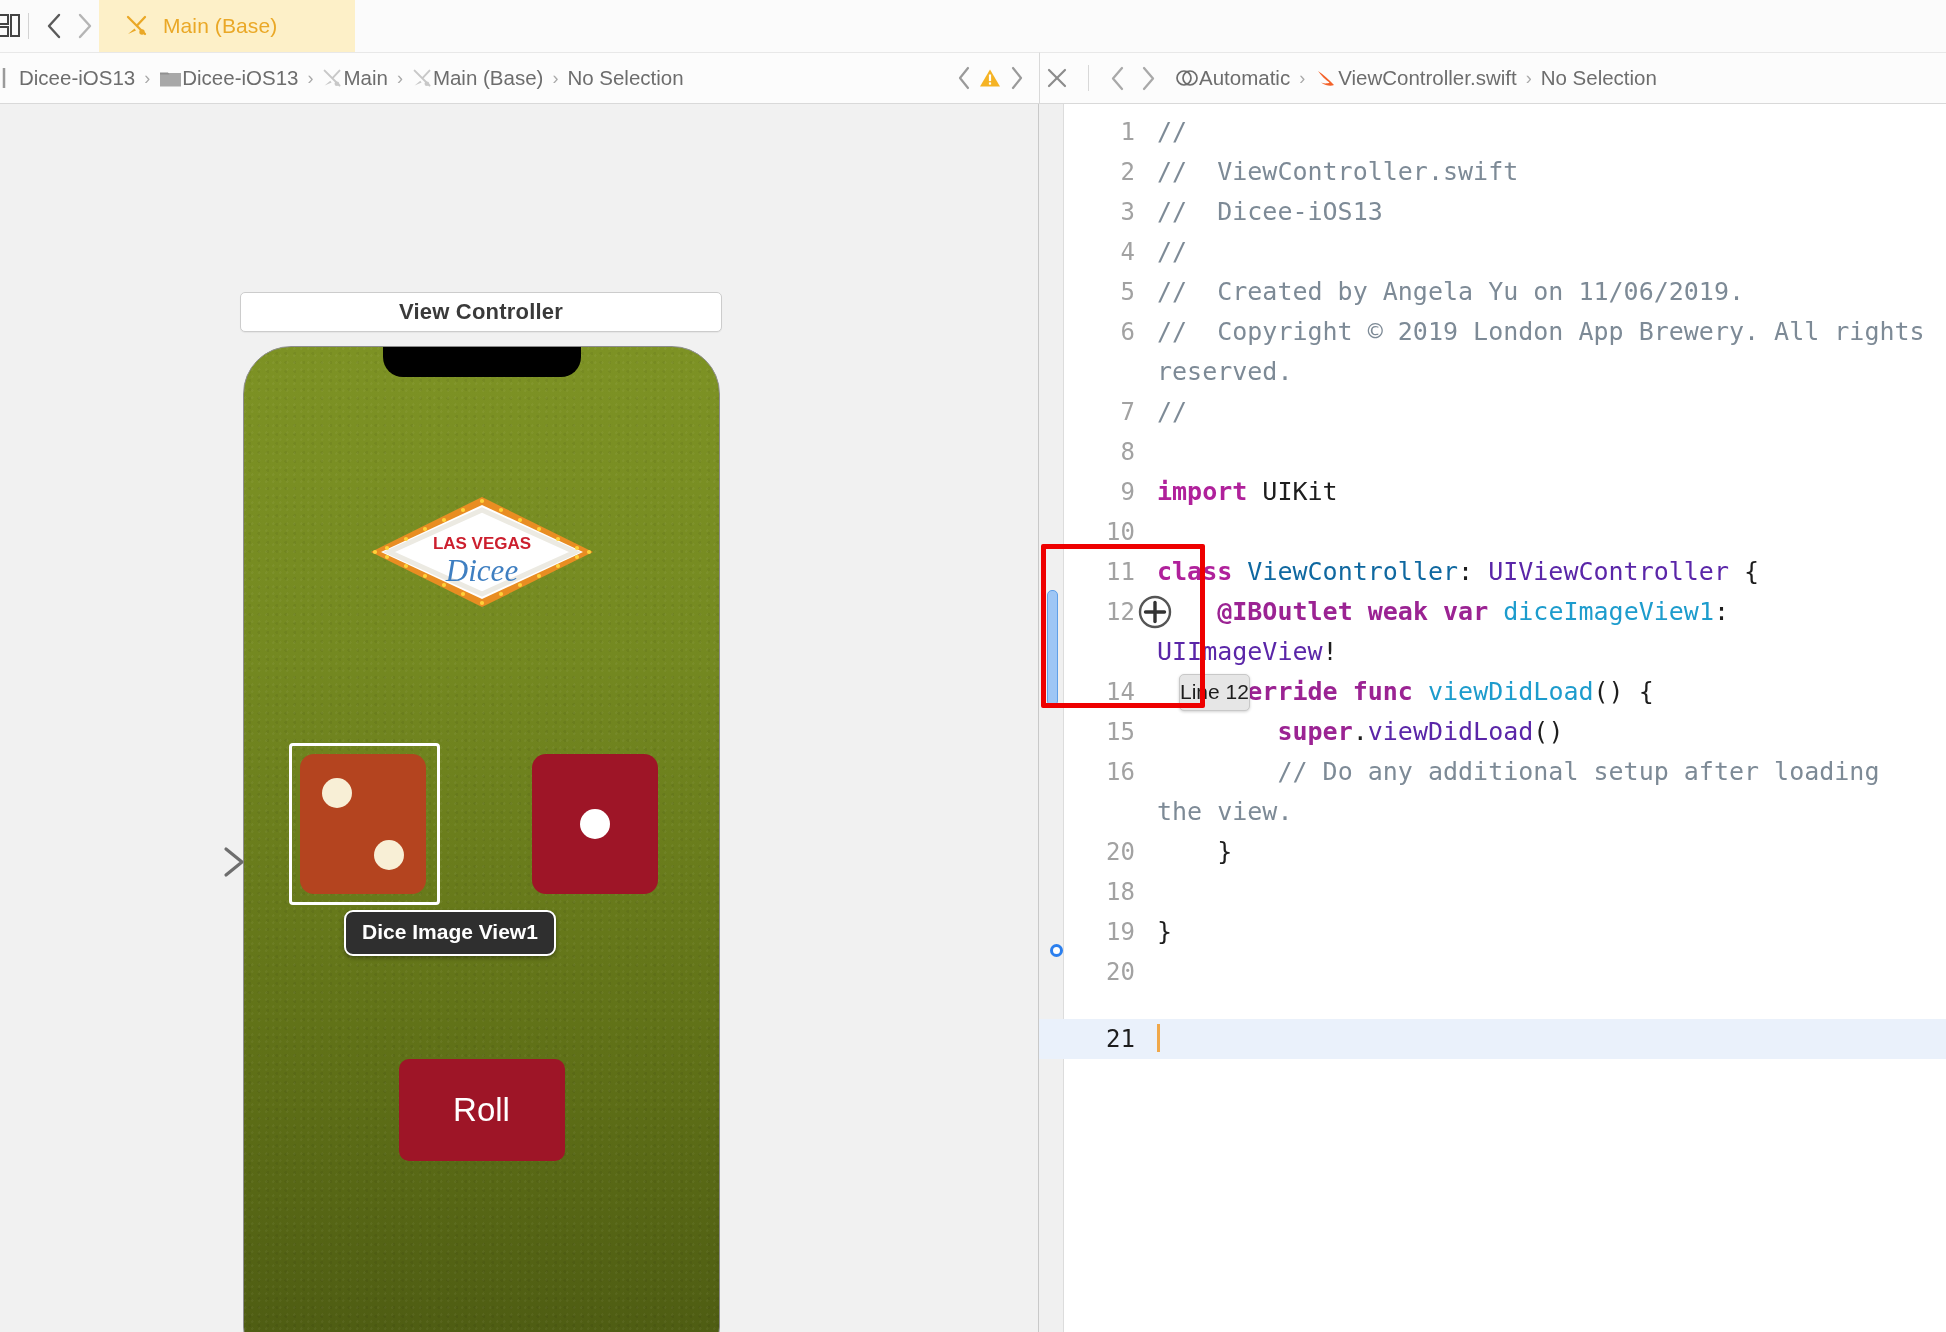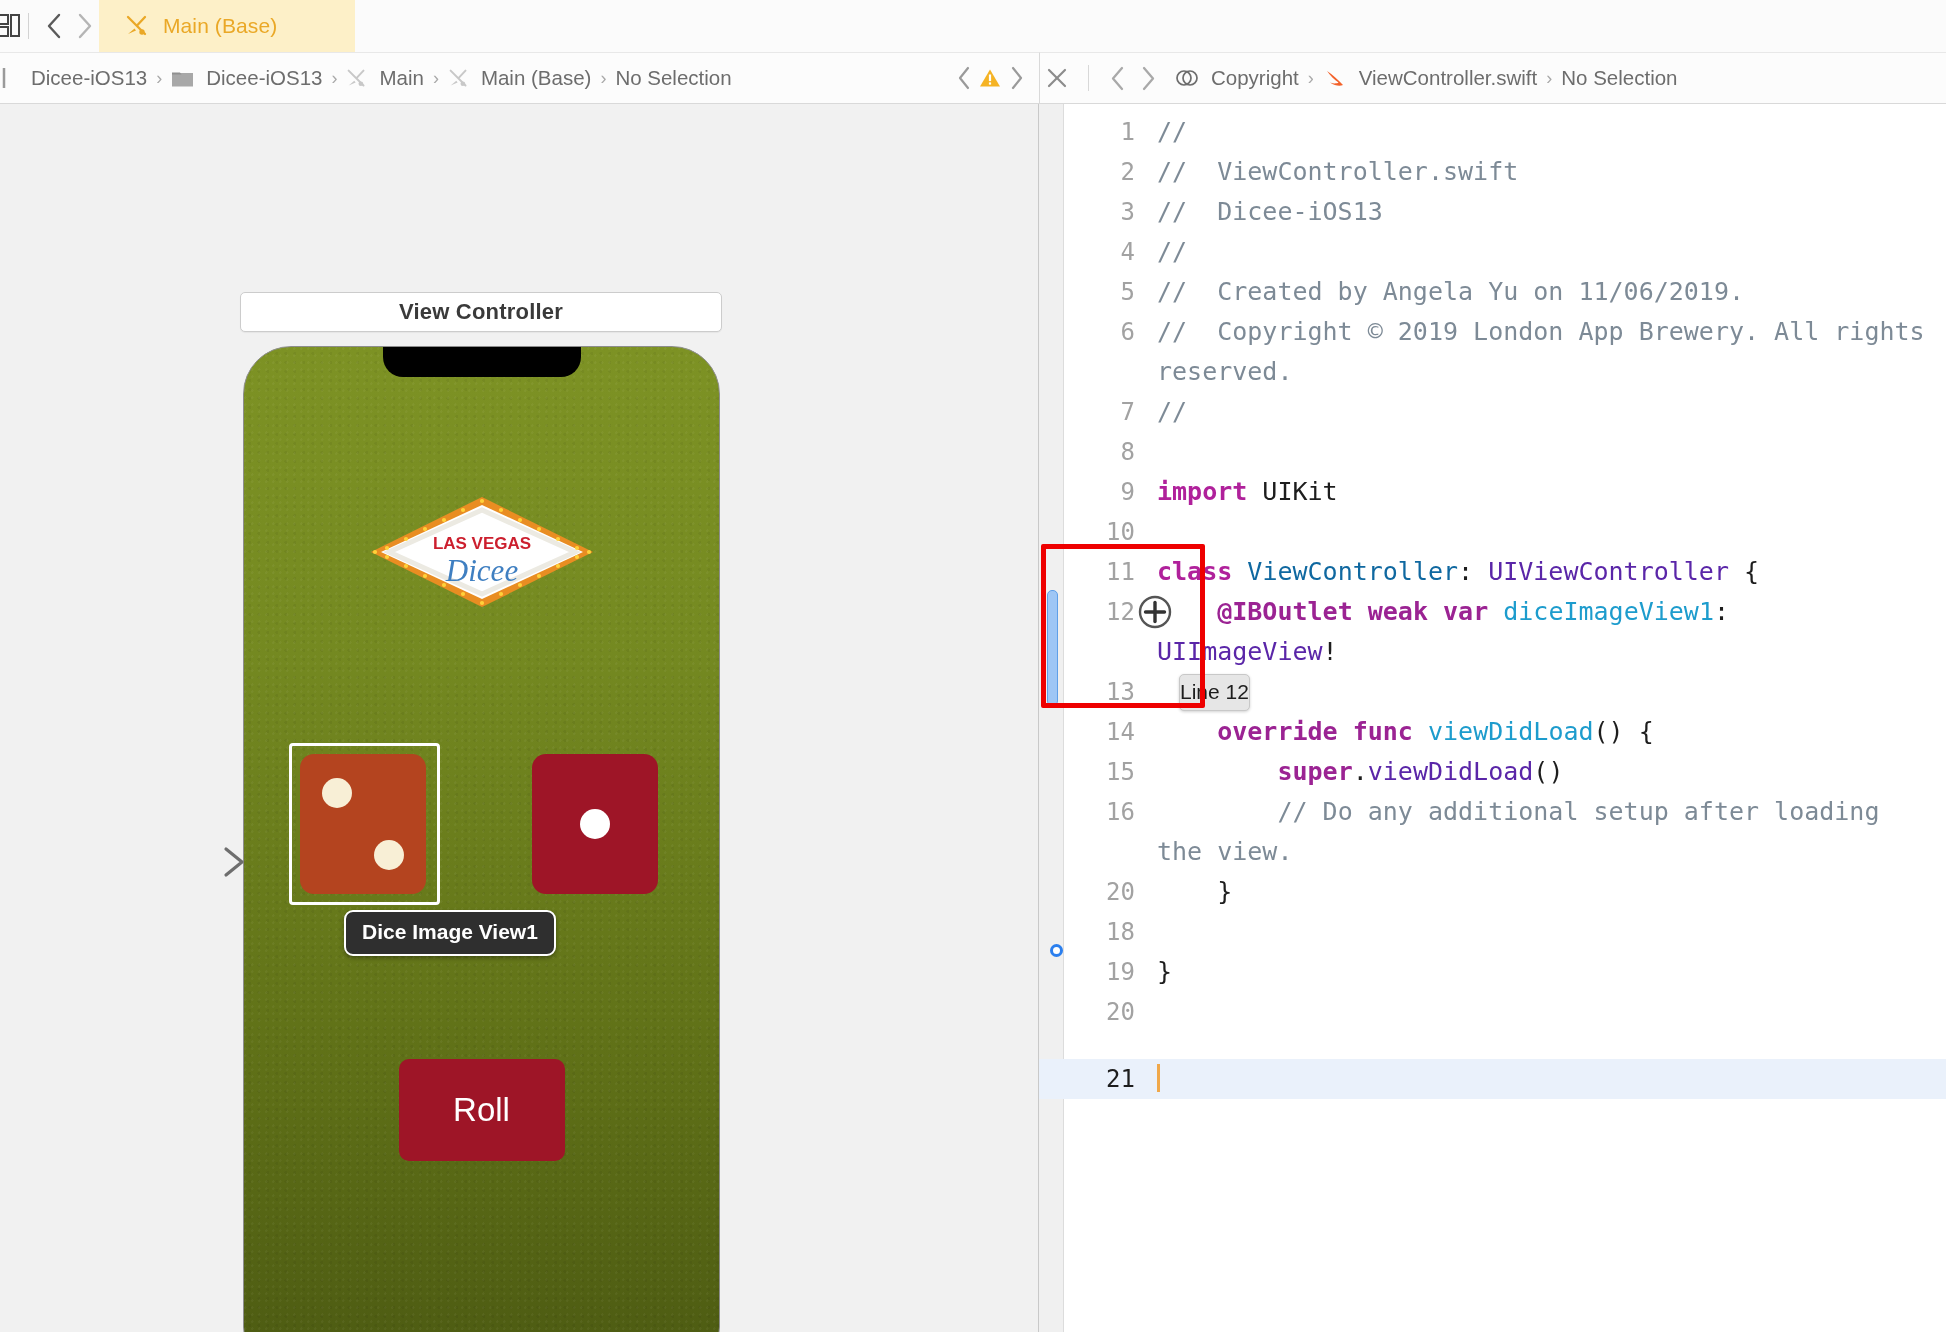--- a/index.html
+++ b/index.html
@@ -31,21 +31,21 @@
   
   .crumbbar {
     position: absolute; top: 52px; height: 52px;
     background: #fcfcfc; display: flex; align-items: center;
     border-bottom: 1px solid #d9d9d9; border-top: 1px solid #e8e8e8;
   }
   #crumb-left  { left: 0;    width: 1039px; }
   #crumb-right { left: 1039px; width: 907px; border-left: 1px solid #d9d9d9; }
 
   .crumb-items { display:flex; align-items:center; gap: 0; padding-left: 2px; flex: 1; min-width: 0; overflow: hidden; }
-  .crumb { display:flex; align-items:center; gap: 12px; white-space: nowrap; }
+  .crumb { display:flex; align-items:center; gap: 0; white-space: nowrap; }
   .crumb-text { font-size: 20.5px; color: #6d6d6d; }
   .crumb-sep { font-size: 18px; color: #a9a9a9; margin: 0 9px; }
   .proj-icon { width: 17px; height: 22px; display:block; }
   .folder-icon { width: 23px; height: 19px; display:block; }
   .sb-icon-sm { width: 21px; height: 21px; display:block; opacity:.45; }
   .venn-icon { width: 24px; height: 24px; display:block; }
   .swift-icon { width: 24px; height: 24px; display:block; }
 
   .crumb-right-tools { display:flex; align-items:center; padding-right: 8px; gap: 0; }
   .warn-tri { width: 22px; height: 20px; display:block; }
@@ -273,21 +273,21 @@
           <polyline points="4,3 13,13.5 4,24" fill="none" stroke="#a9a9a9" stroke-width="2.3" stroke-linecap="round" stroke-linejoin="round"></polyline>
         </svg>
     </span>
 
     <div class="crumb-items" style="padding-left:12px">
       <span class="crumb">
         <svg class="venn-icon" viewBox="0 0 24 24">
           <circle cx="9" cy="12" r="7" fill="none" stroke="#6d6d6d" stroke-width="1.7"></circle>
           <circle cx="15" cy="12" r="7" fill="none" stroke="#6d6d6d" stroke-width="1.7"></circle>
         </svg>
-        <span class="crumb-text">Copyright</span>
+        <span class="crumb-text">Automatic</span>
       </span>
       <span class="crumb-sep">›</span>
 
       <span class="crumb">
         <svg class="swift-icon" viewBox="0 0 24 24">
           <path d="M4 5 C10 9, 14 13, 20 19 C17 20.5, 12 20, 7 16.5 C11 18, 14 17.5, 15.5 16.5 C11.5 14, 7 9.5, 4 5 Z" fill="#f3622a"></path>
         </svg>
         <span class="crumb-text">ViewController.swift</span>
       </span>
       <span class="crumb-sep">›</span>
@@ -413,24 +413,20 @@
         </div>
         <div class="row">
           <span class="ln">11</span>
           <span class="src"><span class="kw">class</span><span class="plain"> </span><span class="type">ViewController</span><span class="plain">: </span><span class="type2">UIViewController</span><span class="plain"> {</span></span>
         </div>
         <div class="row">
           <span class="ln">12</span>
           <span class="src"><span class="plain">    </span><span class="kw2">@IBOutlet</span><span class="plain"> </span><span class="kw2">weak</span><span class="plain"> </span><span class="kw2">var</span><span class="plain"> </span><span class="ident">diceImageView1</span><span class="plain">: </span><span class="type2">    UIImageView</span><span class="plain">!</span></span>
         </div>
         <div class="row">
-          <span class="ln">13</span>
-          <span class="src"></span>
-        </div>
-        <div class="row">
           <span class="ln">14</span>
           <span class="src"><span class="plain">    </span><span class="kw2">override</span><span class="plain"> </span><span class="kw2">func</span><span class="plain"> </span><span class="ident">viewDidLoad</span><span class="plain">() {</span></span>
         </div>
         <div class="row">
           <span class="ln">15</span>
           <span class="src"><span class="plain">        </span><span class="kw2">super</span><span class="plain">.</span><span class="type2">viewDidLoad</span><span class="plain">()</span></span>
         </div>
         <div class="row">
           <span class="ln">16</span>
           <span class="src"><span class="cmt">        // Do any additional setup after loading the view.</span></span>

